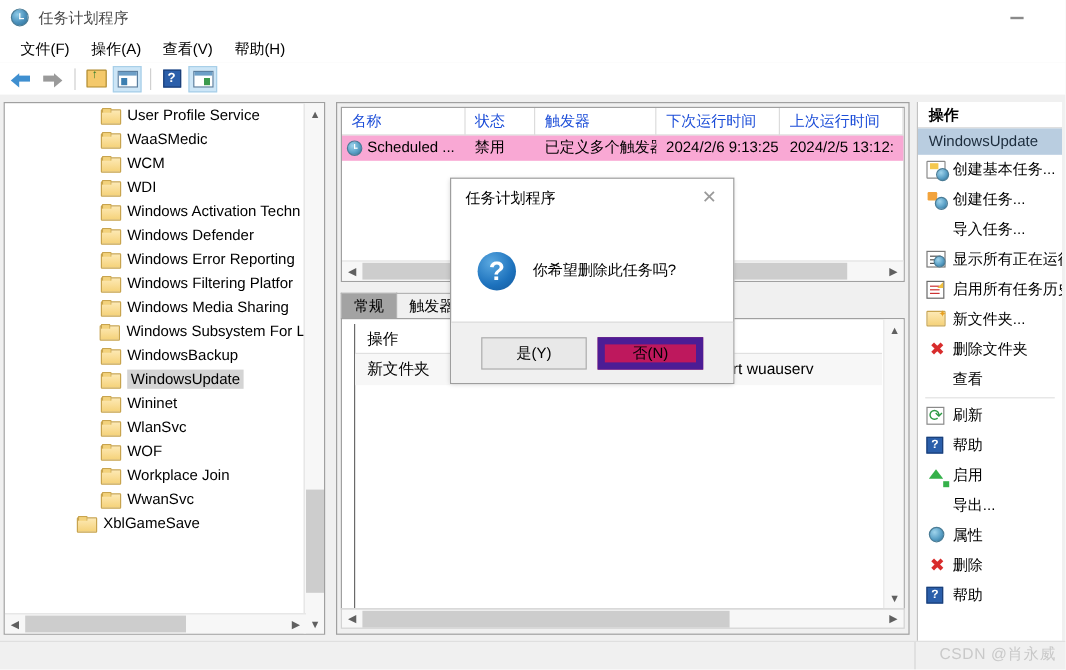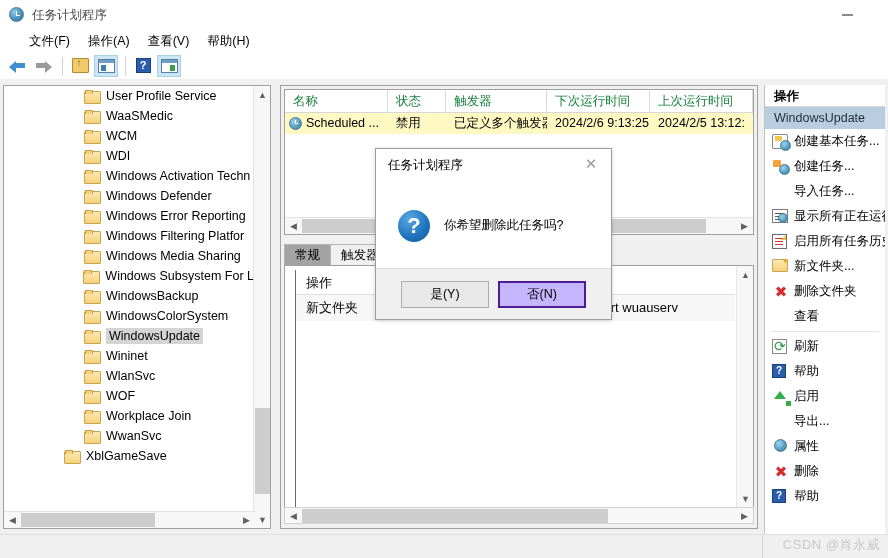--- a/index.html
+++ b/index.html
@@ -47,21 +47,21 @@
   .win-min {
     position: absolute; right: 18px; top: 0; width: 46px; height: 30px;
     display: flex; align-items: center; justify-content: center;
   }
   .win-min i { display: block; width: 11px; height: 2px; background: #8a8a8a; }
 
   
   .menubar {
     position: absolute; left: 0; top: 30px; width: 888px; height: 22px;
     background: #ffffff; display: flex; align-items: center;
-    padding-left: 20px;
+    padding-left: 8px;
   }
   .menu-item {
     font-size: 12.5px; color: #000; padding: 2px 9px; cursor: default;
     white-space: nowrap;
   }
 
   
   .toolbar {
     position: absolute; left: 0; top: 52px; width: 888px; height: 27px;
     background: #ffffff; display: flex; align-items: center; padding-left: 5px;
@@ -184,25 +184,25 @@
   .list-box {
     position: absolute; left: 3px; top: 3px; width: 470px; height: 146px;
     background: #fff; border: 1px solid #a0a0a0; overflow: hidden;
   }
   .col-head {
     display: flex; height: 23px; background: #ffffff;
     border-bottom: 1px solid #d8d8d8;
   }
   .col {
     height: 23px; line-height: 22px; padding-left: 8px;
-    border-right: 1px solid #dcdcdc; font-size: 12.5px; color: #15803d;
+    border-right: 1px solid #dcdcdc; font-size: 12.5px; color: #1d4ed8;
     white-space: nowrap; overflow: hidden;
   }
   .row {
-    display: flex; height: 21px; align-items: flex-start; background:#fef9c3;
+    display: flex; height: 21px; align-items: flex-start; background:#f9a8d4;
     font-size: 12.5px;
   }
   .cell { padding-left: 8px; white-space: nowrap; overflow: hidden; height:21px; line-height:21px;}
   .cell.first { display: flex; align-items: center; padding-left: 4px; }
   .task-ico {
     width: 13px; height: 13px; border-radius:50%; flex:0 0 13px; margin-right:4px;
     background: radial-gradient(circle at 35% 32%, #9fd4ec 0%, #5aa0c6 55%, #2f6e93 100%);
     border: 1px solid #4a7c96; position: relative;
   }
   .task-ico::before{content:"";position:absolute;left:5px;top:2px;width:1px;height:4px;background:#fff;}
@@ -376,21 +376,21 @@
   .dlg-foot {
     position: absolute; left:0; right:0; bottom:0; height: 51px;
     background: #f0f0f0; border-top: 1px solid #dcdcdc;
     display: flex; align-items: center; justify-content: center; gap: 9px;
   }
   .dlg-btn {
     width: 88px; height: 27px; font-size: 12.5px;
     display:flex; align-items:center; justify-content:center;
     background: #e8e8e8; border: 1px solid #adadad; color:#000;
   }
-  .dlg-btn.default { background: #c4b5fd; border: 2px solid #4c1d95; }
+  .dlg-btn.default { background: #be185d; border: 6px solid #4c1d95; }
 
   
   .watermark {
     position: absolute; right: 8px; bottom: 4px;
     font-size: 13px; color: #c9c9c9; letter-spacing: .5px;
     z-index: 60;
   }
   .statusbar {
     position: absolute; left: 0; bottom: 0; width: 888px; height: 24px;
     background: #f0f0f0; border-top: 1px solid #dfdfdf;
@@ -495,25 +495,20 @@
           </div>
           <div class="tree-row">
             <span class="ind" style="width: 80px;"></span>
             <span class="folder"></span>
             <span class="lbl">Windows Subsystem For L</span>
           </div>
           <div class="tree-row">
             <span class="ind" style="width: 80px;"></span>
             <span class="folder"></span>
             <span class="lbl">WindowsBackup</span>
-          </div>
-          <div class="tree-row">
-            <span class="ind" style="width: 80px;"></span>
-            <span class="folder"></span>
-            <span class="lbl">WindowsColorSystem</span>
           </div>
           <div class="tree-row sel">
             <span class="ind" style="width: 80px;"></span>
             <span class="folder"></span>
             <span class="lbl">WindowsUpdate</span>
           </div>
           <div class="tree-row">
             <span class="ind" style="width: 80px;"></span>
             <span class="folder"></span>
             <span class="lbl">Wininet</span>

